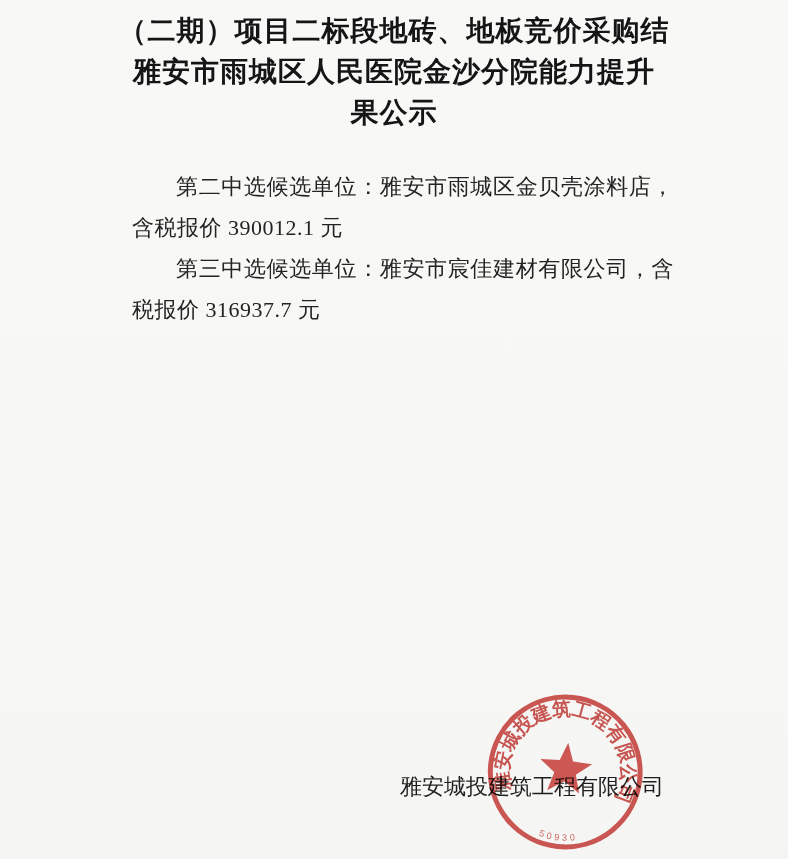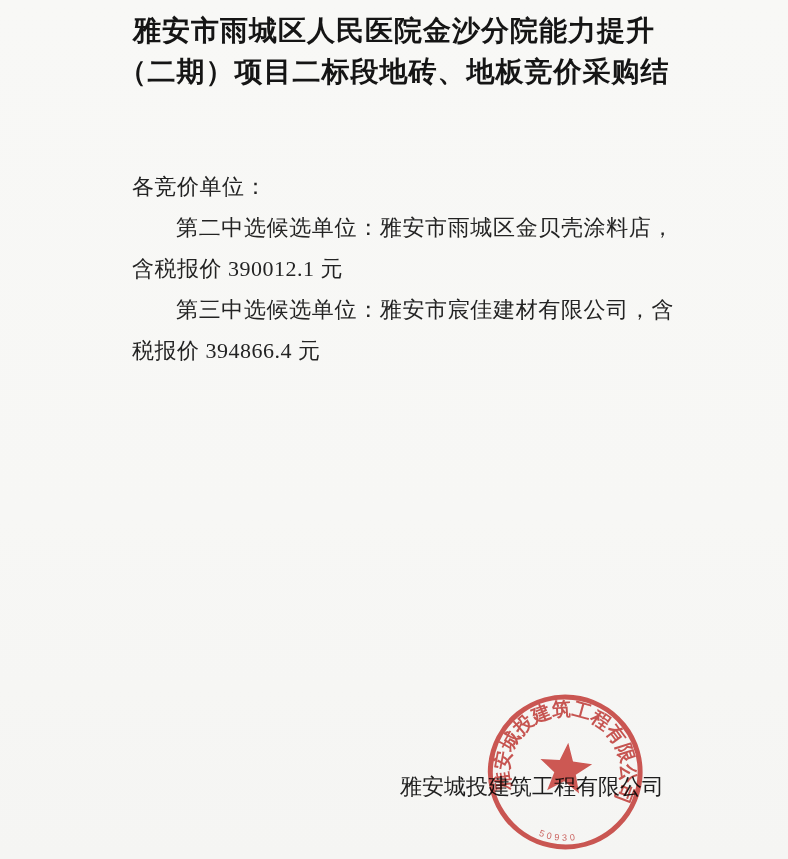--- a/index.html
+++ b/index.html
@@ -54,28 +54,28 @@
   .seal .star{fill:#cf4440;}
   .seal .ringtext{fill:#c8403c;font-family:"Liberation Sans", sans-serif;font-size:19px;font-weight:700;}
   .seal .codetext{fill:#cf5551;font-family:"Liberation Sans", sans-serif;font-size:9px;letter-spacing:3px;}
 </style>
 </head>
 <body>
 
 <div class="page">
 
   <h1 class="title">
+    <span>（二期）项目二标段地砖、地板竞价采购结</span>
     <span>雅安市雨城区人民医院金沙分院能力提升</span>
-    <span>（二期）项目二标段地砖、地板竞价采购结</span>
+    <span>果公示</span>
   </h1>
 
   <div class="body-text">
-    <p class="salutation">各竞价单位：</p>
     <p class="para">第二中选候选单位：雅安市雨城区金贝壳涂料店，含税报价 390012.1 元</p>
-    <p class="para">第三中选候选单位：雅安市宸佳建材有限公司，含税报价 394866.4 元</p>
+    <p class="para">第三中选候选单位：雅安市宸佳建材有限公司，含税报价 316937.7 元</p>
   </div>
 
   <div class="signature">
     <div class="company">雅安城投建筑工程有限公司</div>
   </div>
 
   <svg class="seal" viewBox="0 0 170 170" aria-hidden="true">
     <defs>
       <path id="ring-path" d="M 32.4 102.2 A 56 56 0 1 1 137.6 102.2"></path>
       <path id="code-path" d="M 29.3 122 A 68 68 0 0 0 140.7 122"></path>

